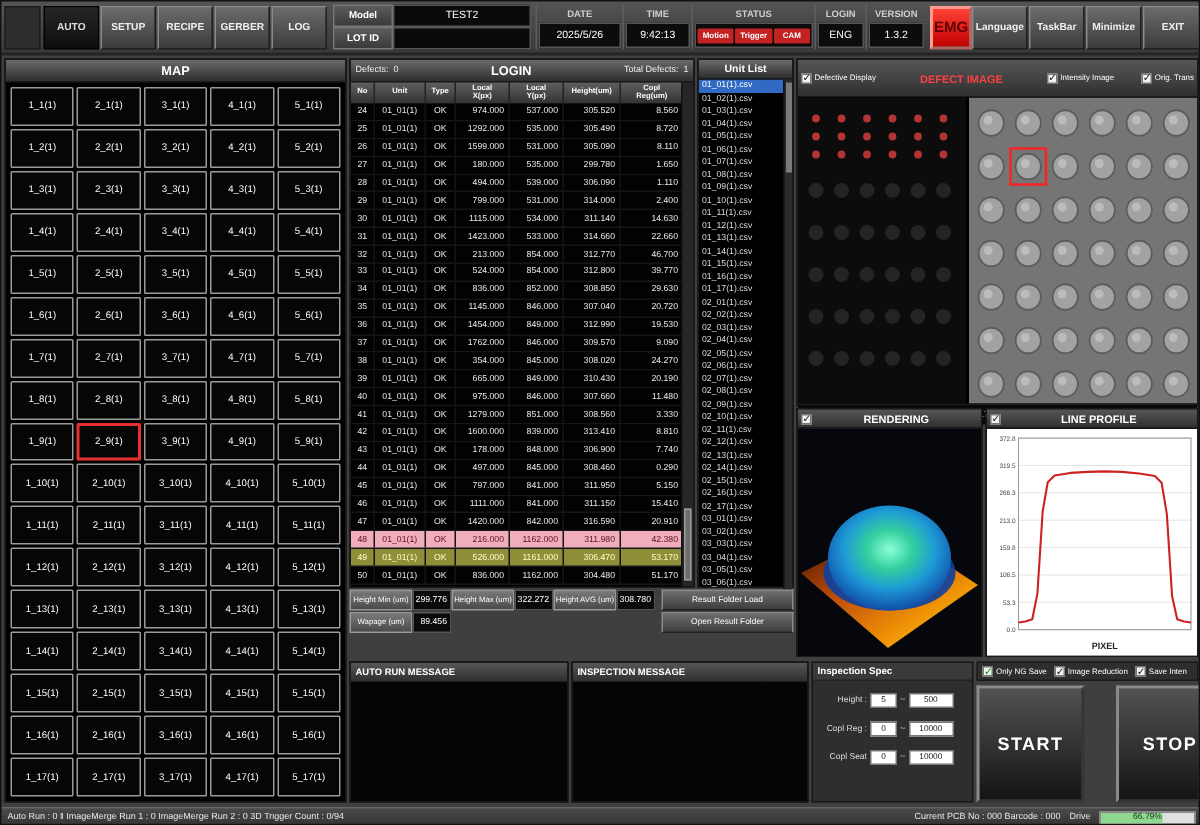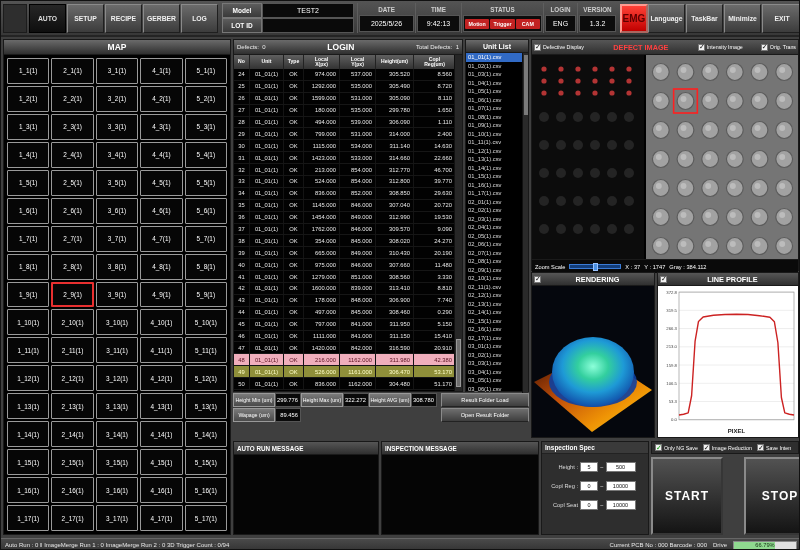--- a/index.html
+++ b/index.html
@@ -62,21 +62,21 @@
 
 .unit-panel{left:464px;top:38px;width:64px;height:353px;}
 .uhead{height:13px;font-size:7px;}
 .ulist{height:340px;overflow:hidden;position:relative;}
 .uitem{height:8.5px;color:#ddd;font-size:5.8px;display:flex;align-items:center;padding-left:2px;cursor:pointer;white-space:nowrap;overflow:hidden;}
 .uitem.sel{background:#316ac5;color:#fff;}
 .usb{position:absolute;right:0;top:13px;width:6px;height:340px;background:#2a2a2a;border-left:1px solid #111;}
 .usb-thumb{position:absolute;top:2px;left:1px;width:4px;height:60px;background:#7a7a7a;}
 
 .defect-panel{left:530px;top:38px;width:268px;height:232px;}
-.dhead{height:15px;display:flex;align-items:center;background:linear-gradient(#565656,#303030);border-bottom:1px solid #1a1a1a;padding:0 2px;gap:18px;}
+.dhead{height:25px;display:flex;align-items:center;background:linear-gradient(#565656,#303030);border-bottom:1px solid #1a1a1a;padding:0 2px;gap:18px;}
 .dtitle{color:#ff4040;font-weight:bold;font-size:7.3px;flex:1;text-align:center;}
 .opt{display:flex;align-items:center;gap:2px;color:#fff;font-size:5.3px;cursor:pointer;flex:none;}
 .optlab{font-size:5.3px;color:#fff;}
 .cb{width:7px;height:7px;background:#f2f2f2;border:1px solid #777;position:relative;flex:none;}
 .cb.on::after{content:"\2713";position:absolute;left:0;top:-1.5px;font-size:7px;color:#111;}
 .cb.on.grn::after{color:#009800;}
 .dimages{height:204px;display:flex;gap:2px;background:#000;}
 .dimg-left{width:112px;height:100%;}
 .dimg-right{flex:1;height:100%;}
 .zoomrow{height:14px;display:flex;align-items:center;gap:4px;padding:0 3px;color:#fff;font-size:5.7px;background:#0a0a0a;border-top:1px solid #1a1a1a;}

